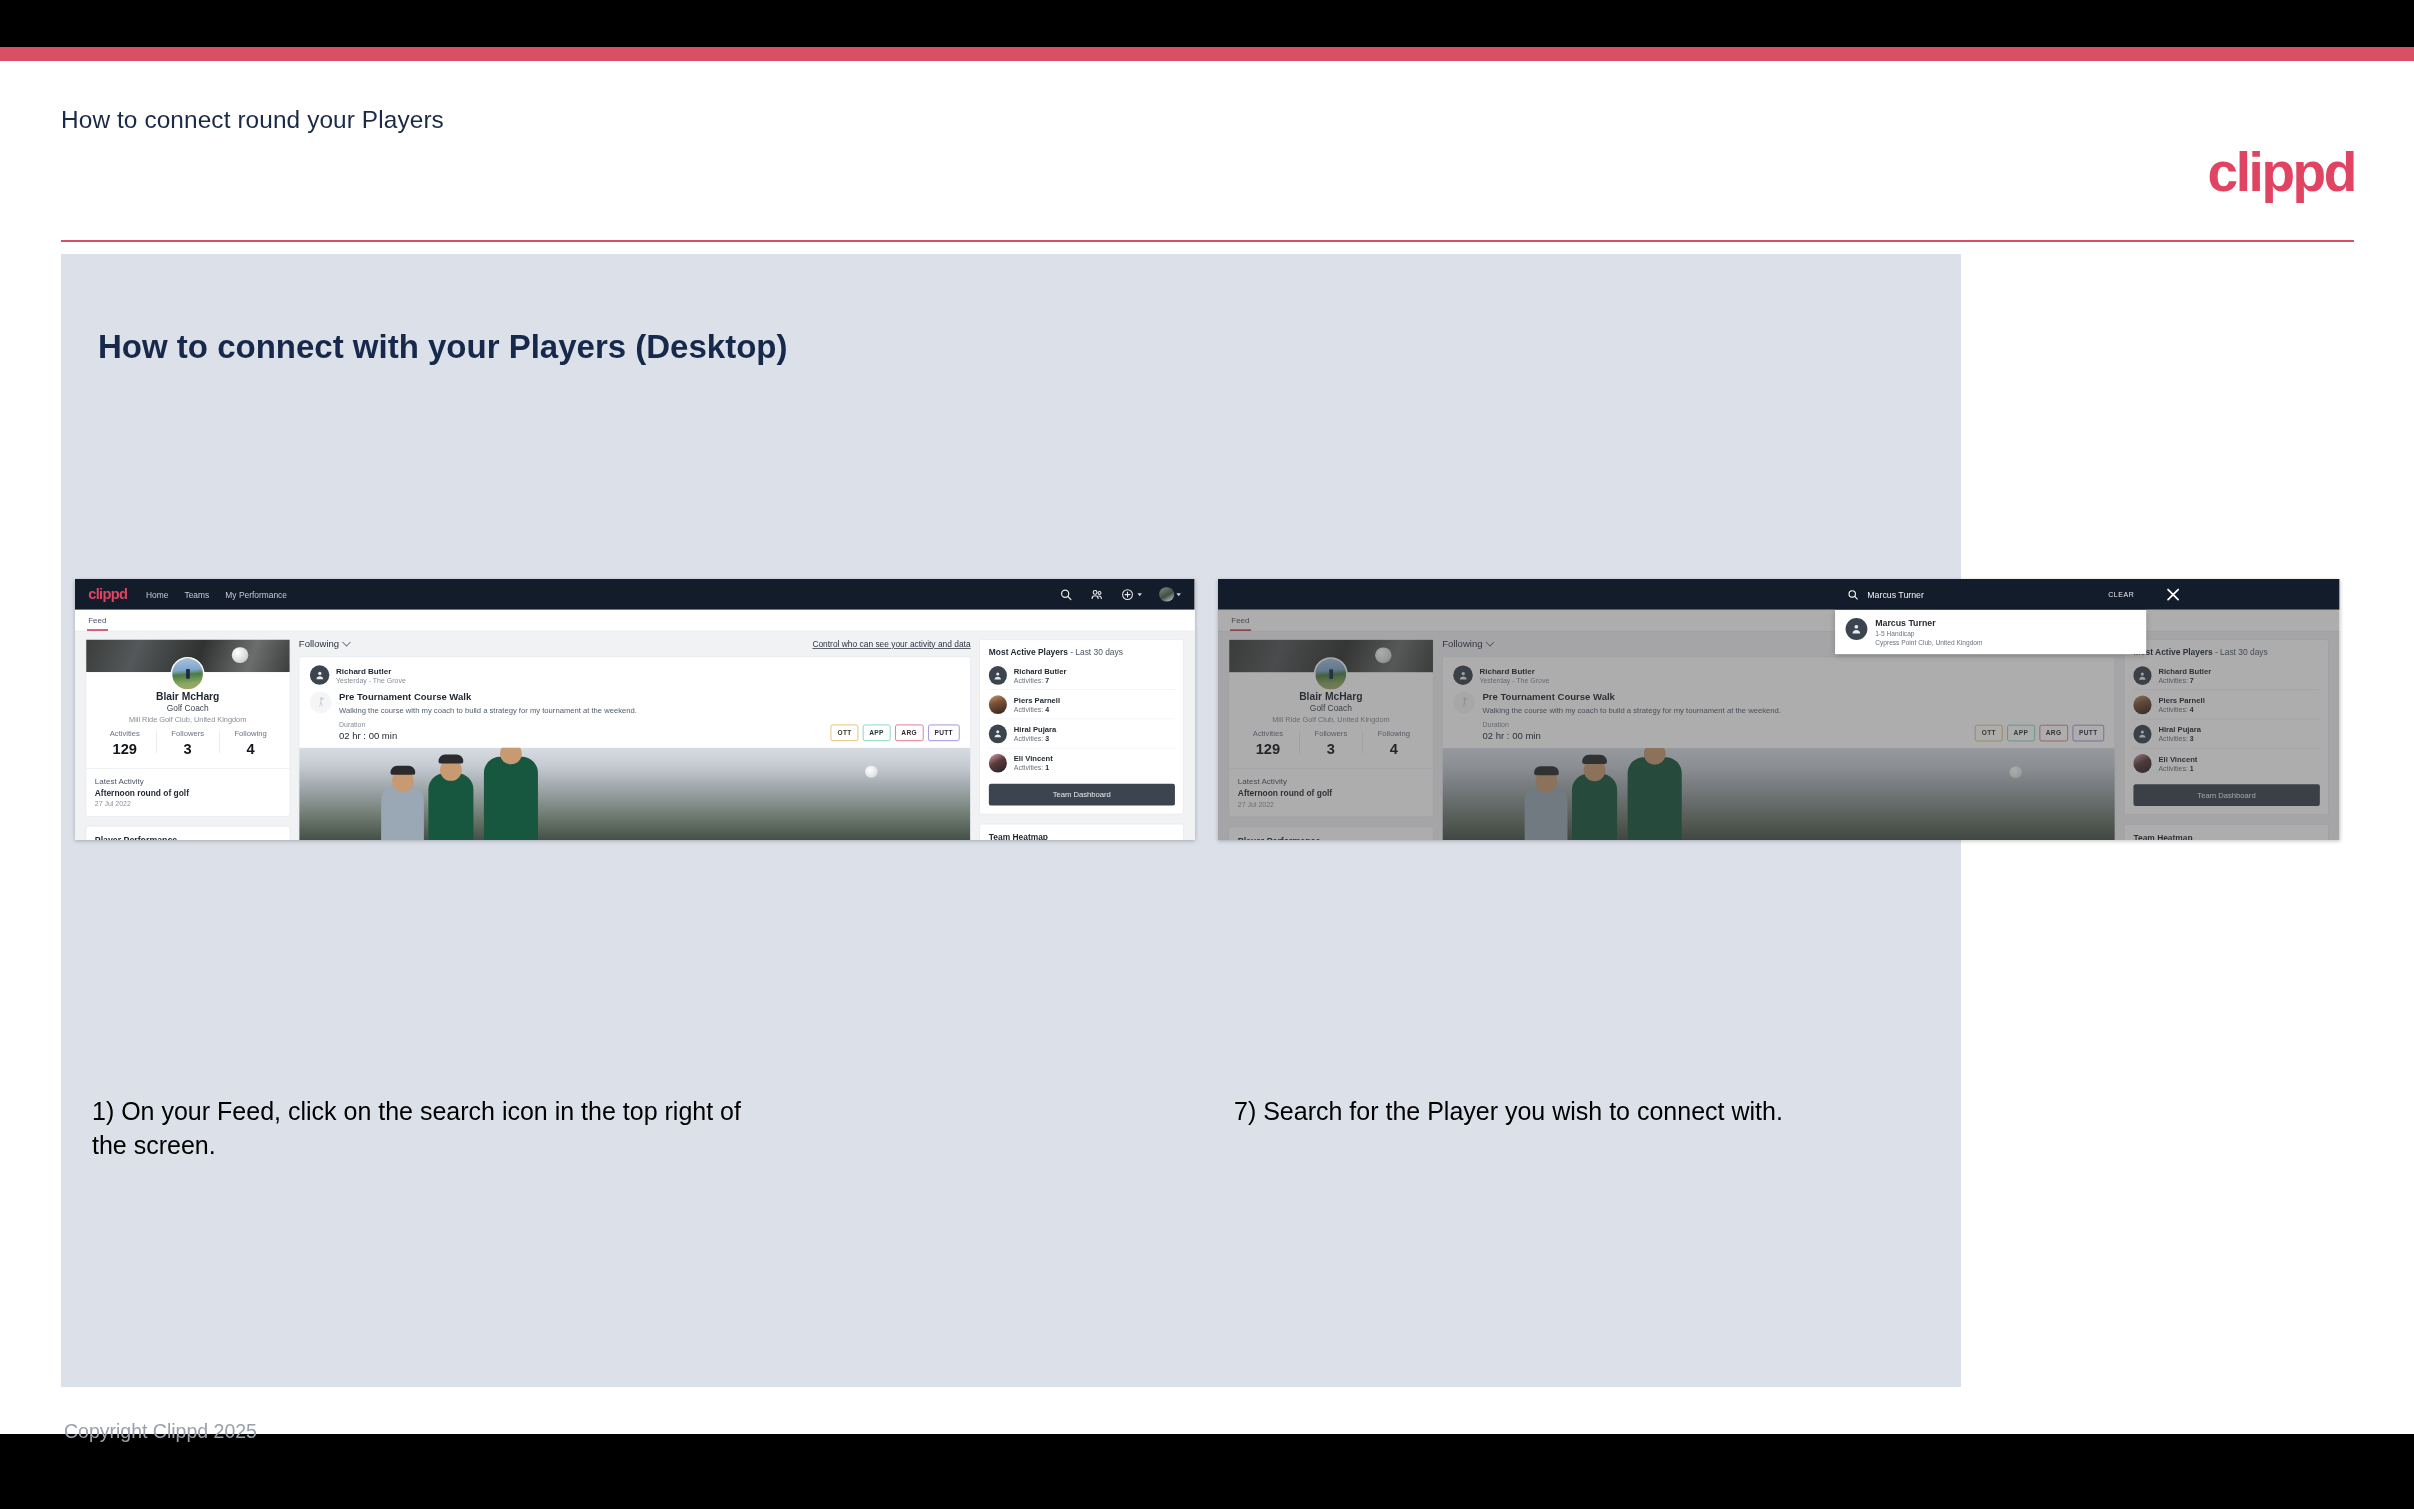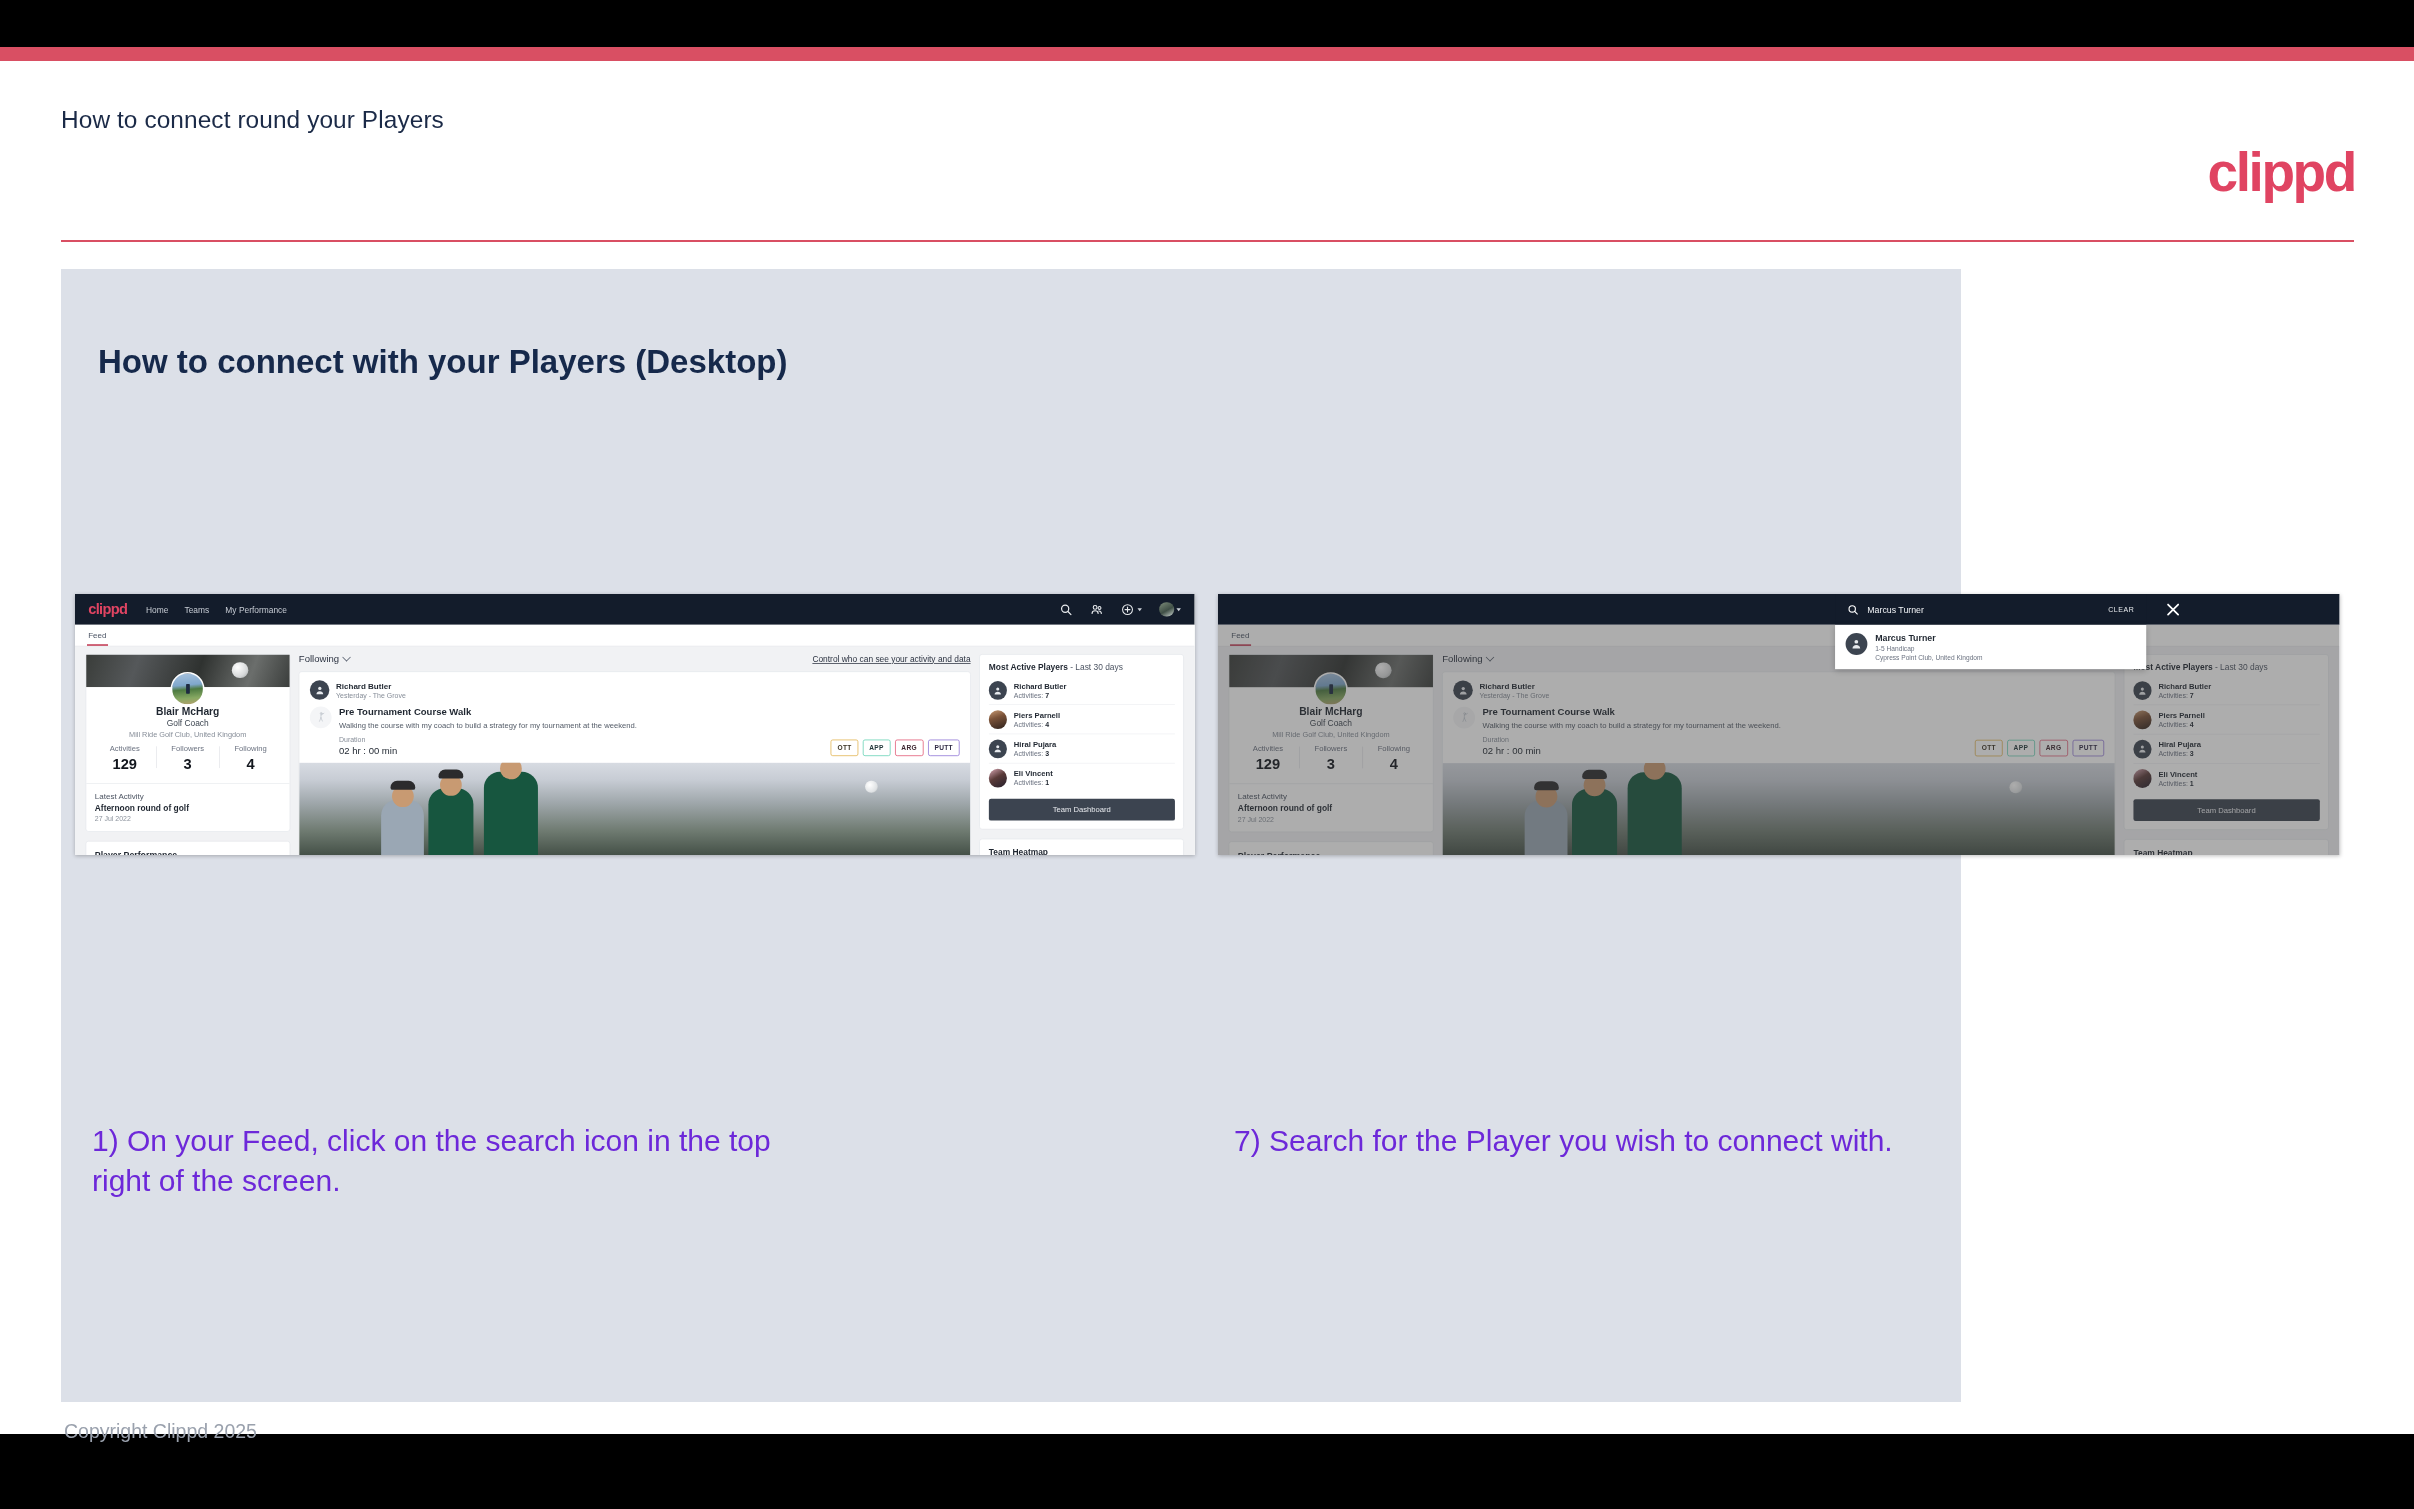--- a/index.html
+++ b/index.html
@@ -31,38 +31,37 @@
     font-size: 55px; font-weight: 700; color: #e04462;
     letter-spacing: -2.4px;
   }
   .title-rule {
     position: absolute; left: 61px; right: 61px; top: 193px;
     height: 2px; background: #d94f63;
   }
 
   
   .panel {
-    position: absolute; left: 61px; top: 222px;
+    position: absolute; left: 61px; top: 207px;
     width: 1900px; height: 1133px;
     background: #dce0e8;
   }
   .panel-heading {
     position: absolute; left: 37px; top: 74px;
     font-size: 33px; font-weight: 700; color: #16294b;
   }
   .panel-sub {
     position: absolute; left: 37px; top: 121px;
     font-size: 31px; color: #2b3c5c;
   }
 
   
   .caption {
-    position: absolute; font-size: 30px; line-height: 1.34;
-    color: #6d28d9;
-    margin-top: 11px;
+    position: absolute; font-size: 25px; line-height: 1.34;
+    color: #000000;
   }
   .cap1 { left: 31px; top: 841px; width: 683px; }
   .cap2 { left: 1173px; top: 841px; width: 683px; }
 
   
   .shot {
     position: absolute; top: 325px; height: 261px;
     background: #f2f3f5; overflow: hidden;
     box-shadow: 0 1px 3.9px rgba(0,0,0,.25);
   }

